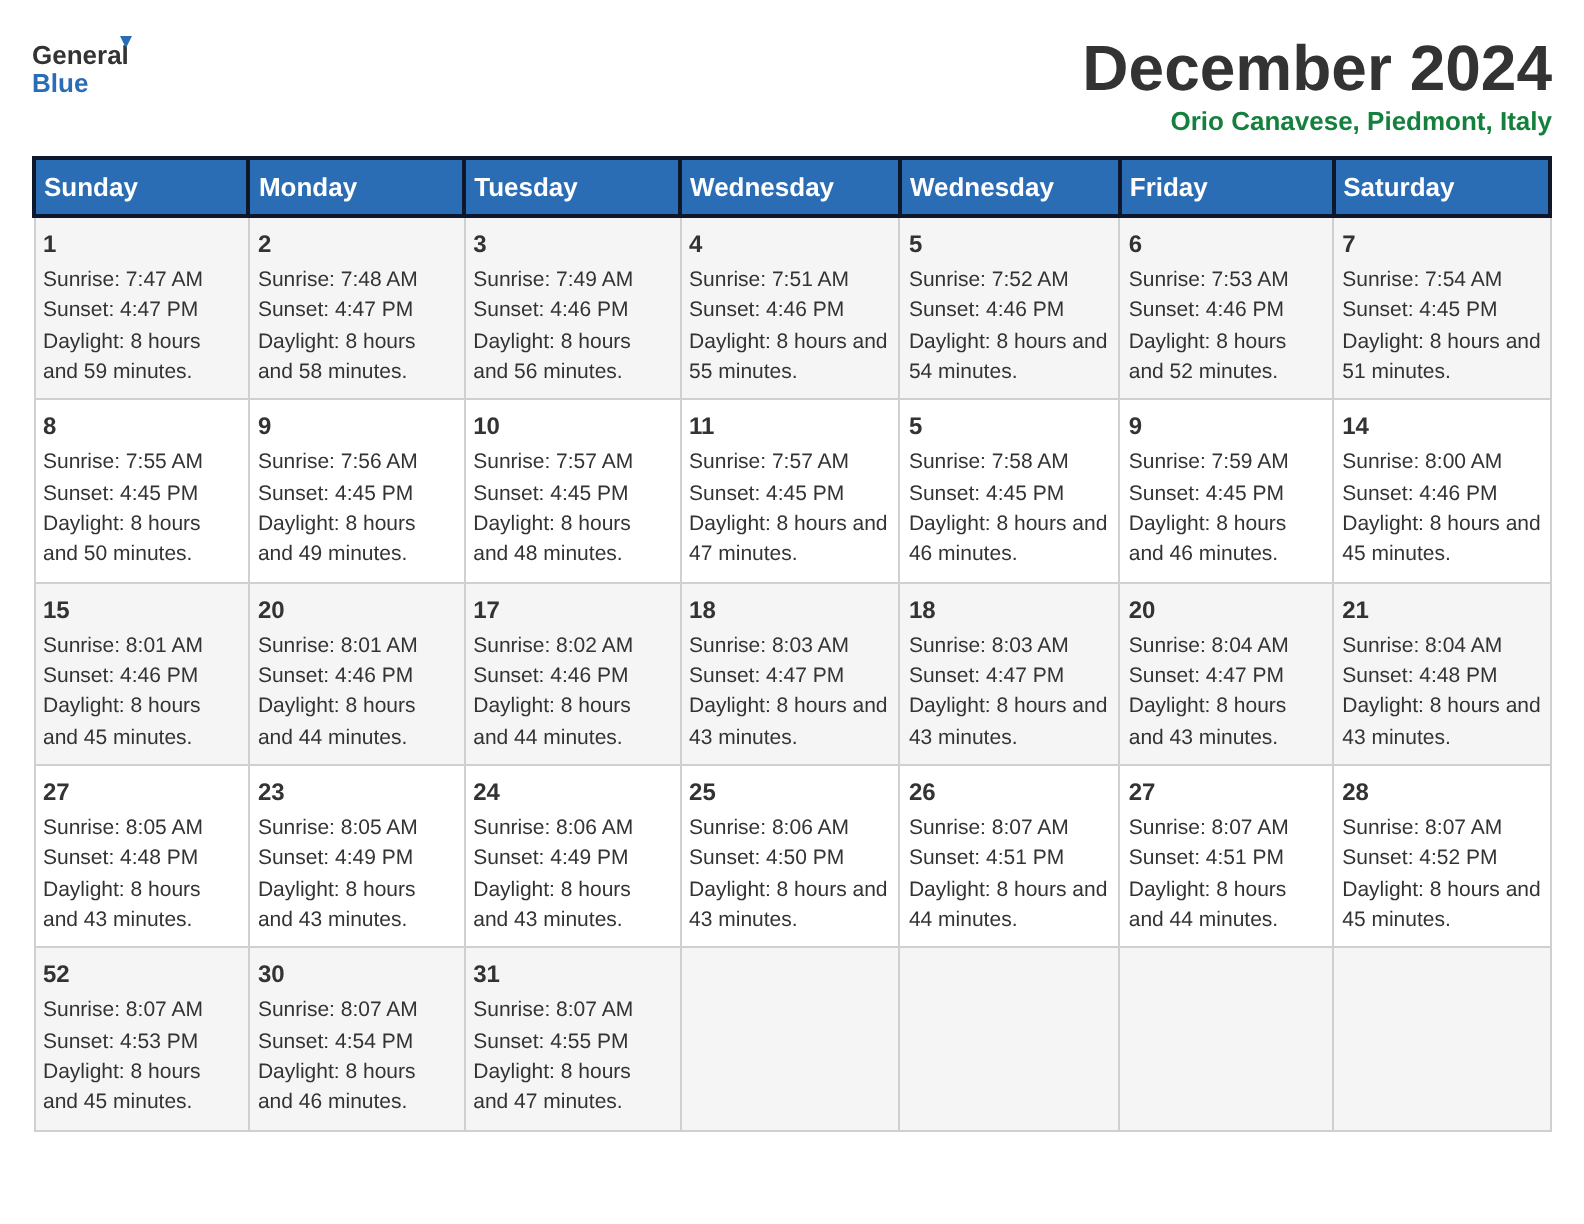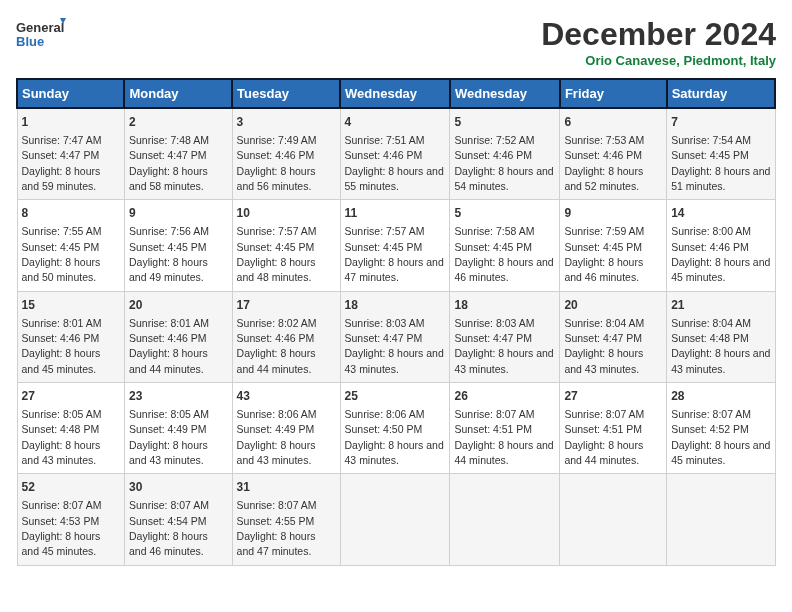--- a/index.html
+++ b/index.html
@@ -128,21 +128,21 @@
         <td><span class="day-num">20</span><span class="cell-content">Sunrise: 8:01 AM<br>Sunset: 4:46 PM<br>Daylight: 8 hours and 44 minutes.</span></td>
         <td><span class="day-num">17</span><span class="cell-content">Sunrise: 8:02 AM<br>Sunset: 4:46 PM<br>Daylight: 8 hours and 44 minutes.</span></td>
         <td><span class="day-num">18</span><span class="cell-content">Sunrise: 8:03 AM<br>Sunset: 4:47 PM<br>Daylight: 8 hours and 43 minutes.</span></td>
         <td><span class="day-num">18</span><span class="cell-content">Sunrise: 8:03 AM<br>Sunset: 4:47 PM<br>Daylight: 8 hours and 43 minutes.</span></td>
         <td><span class="day-num">20</span><span class="cell-content">Sunrise: 8:04 AM<br>Sunset: 4:47 PM<br>Daylight: 8 hours and 43 minutes.</span></td>
         <td><span class="day-num">21</span><span class="cell-content">Sunrise: 8:04 AM<br>Sunset: 4:48 PM<br>Daylight: 8 hours and 43 minutes.</span></td>
       </tr>
       <tr>
         <td><span class="day-num">27</span><span class="cell-content">Sunrise: 8:05 AM<br>Sunset: 4:48 PM<br>Daylight: 8 hours and 43 minutes.</span></td>
         <td><span class="day-num">23</span><span class="cell-content">Sunrise: 8:05 AM<br>Sunset: 4:49 PM<br>Daylight: 8 hours and 43 minutes.</span></td>
-        <td><span class="day-num">43</span><span class="cell-content">Sunrise: 8:06 AM<br>Sunset: 4:49 PM<br>Daylight: 8 hours and 43 minutes.</span></td>
+        <td><span class="day-num">24</span><span class="cell-content">Sunrise: 8:06 AM<br>Sunset: 4:49 PM<br>Daylight: 8 hours and 43 minutes.</span></td>
         <td><span class="day-num">25</span><span class="cell-content">Sunrise: 8:06 AM<br>Sunset: 4:50 PM<br>Daylight: 8 hours and 43 minutes.</span></td>
         <td><span class="day-num">26</span><span class="cell-content">Sunrise: 8:07 AM<br>Sunset: 4:51 PM<br>Daylight: 8 hours and 44 minutes.</span></td>
         <td><span class="day-num">27</span><span class="cell-content">Sunrise: 8:07 AM<br>Sunset: 4:51 PM<br>Daylight: 8 hours and 44 minutes.</span></td>
         <td><span class="day-num">28</span><span class="cell-content">Sunrise: 8:07 AM<br>Sunset: 4:52 PM<br>Daylight: 8 hours and 45 minutes.</span></td>
       </tr>
       <tr>
         <td><span class="day-num">52</span><span class="cell-content">Sunrise: 8:07 AM<br>Sunset: 4:53 PM<br>Daylight: 8 hours and 45 minutes.</span></td>
         <td><span class="day-num">30</span><span class="cell-content">Sunrise: 8:07 AM<br>Sunset: 4:54 PM<br>Daylight: 8 hours and 46 minutes.</span></td>
         <td><span class="day-num">31</span><span class="cell-content">Sunrise: 8:07 AM<br>Sunset: 4:55 PM<br>Daylight: 8 hours and 47 minutes.</span></td>
         <td class="empty-cell"></td>

